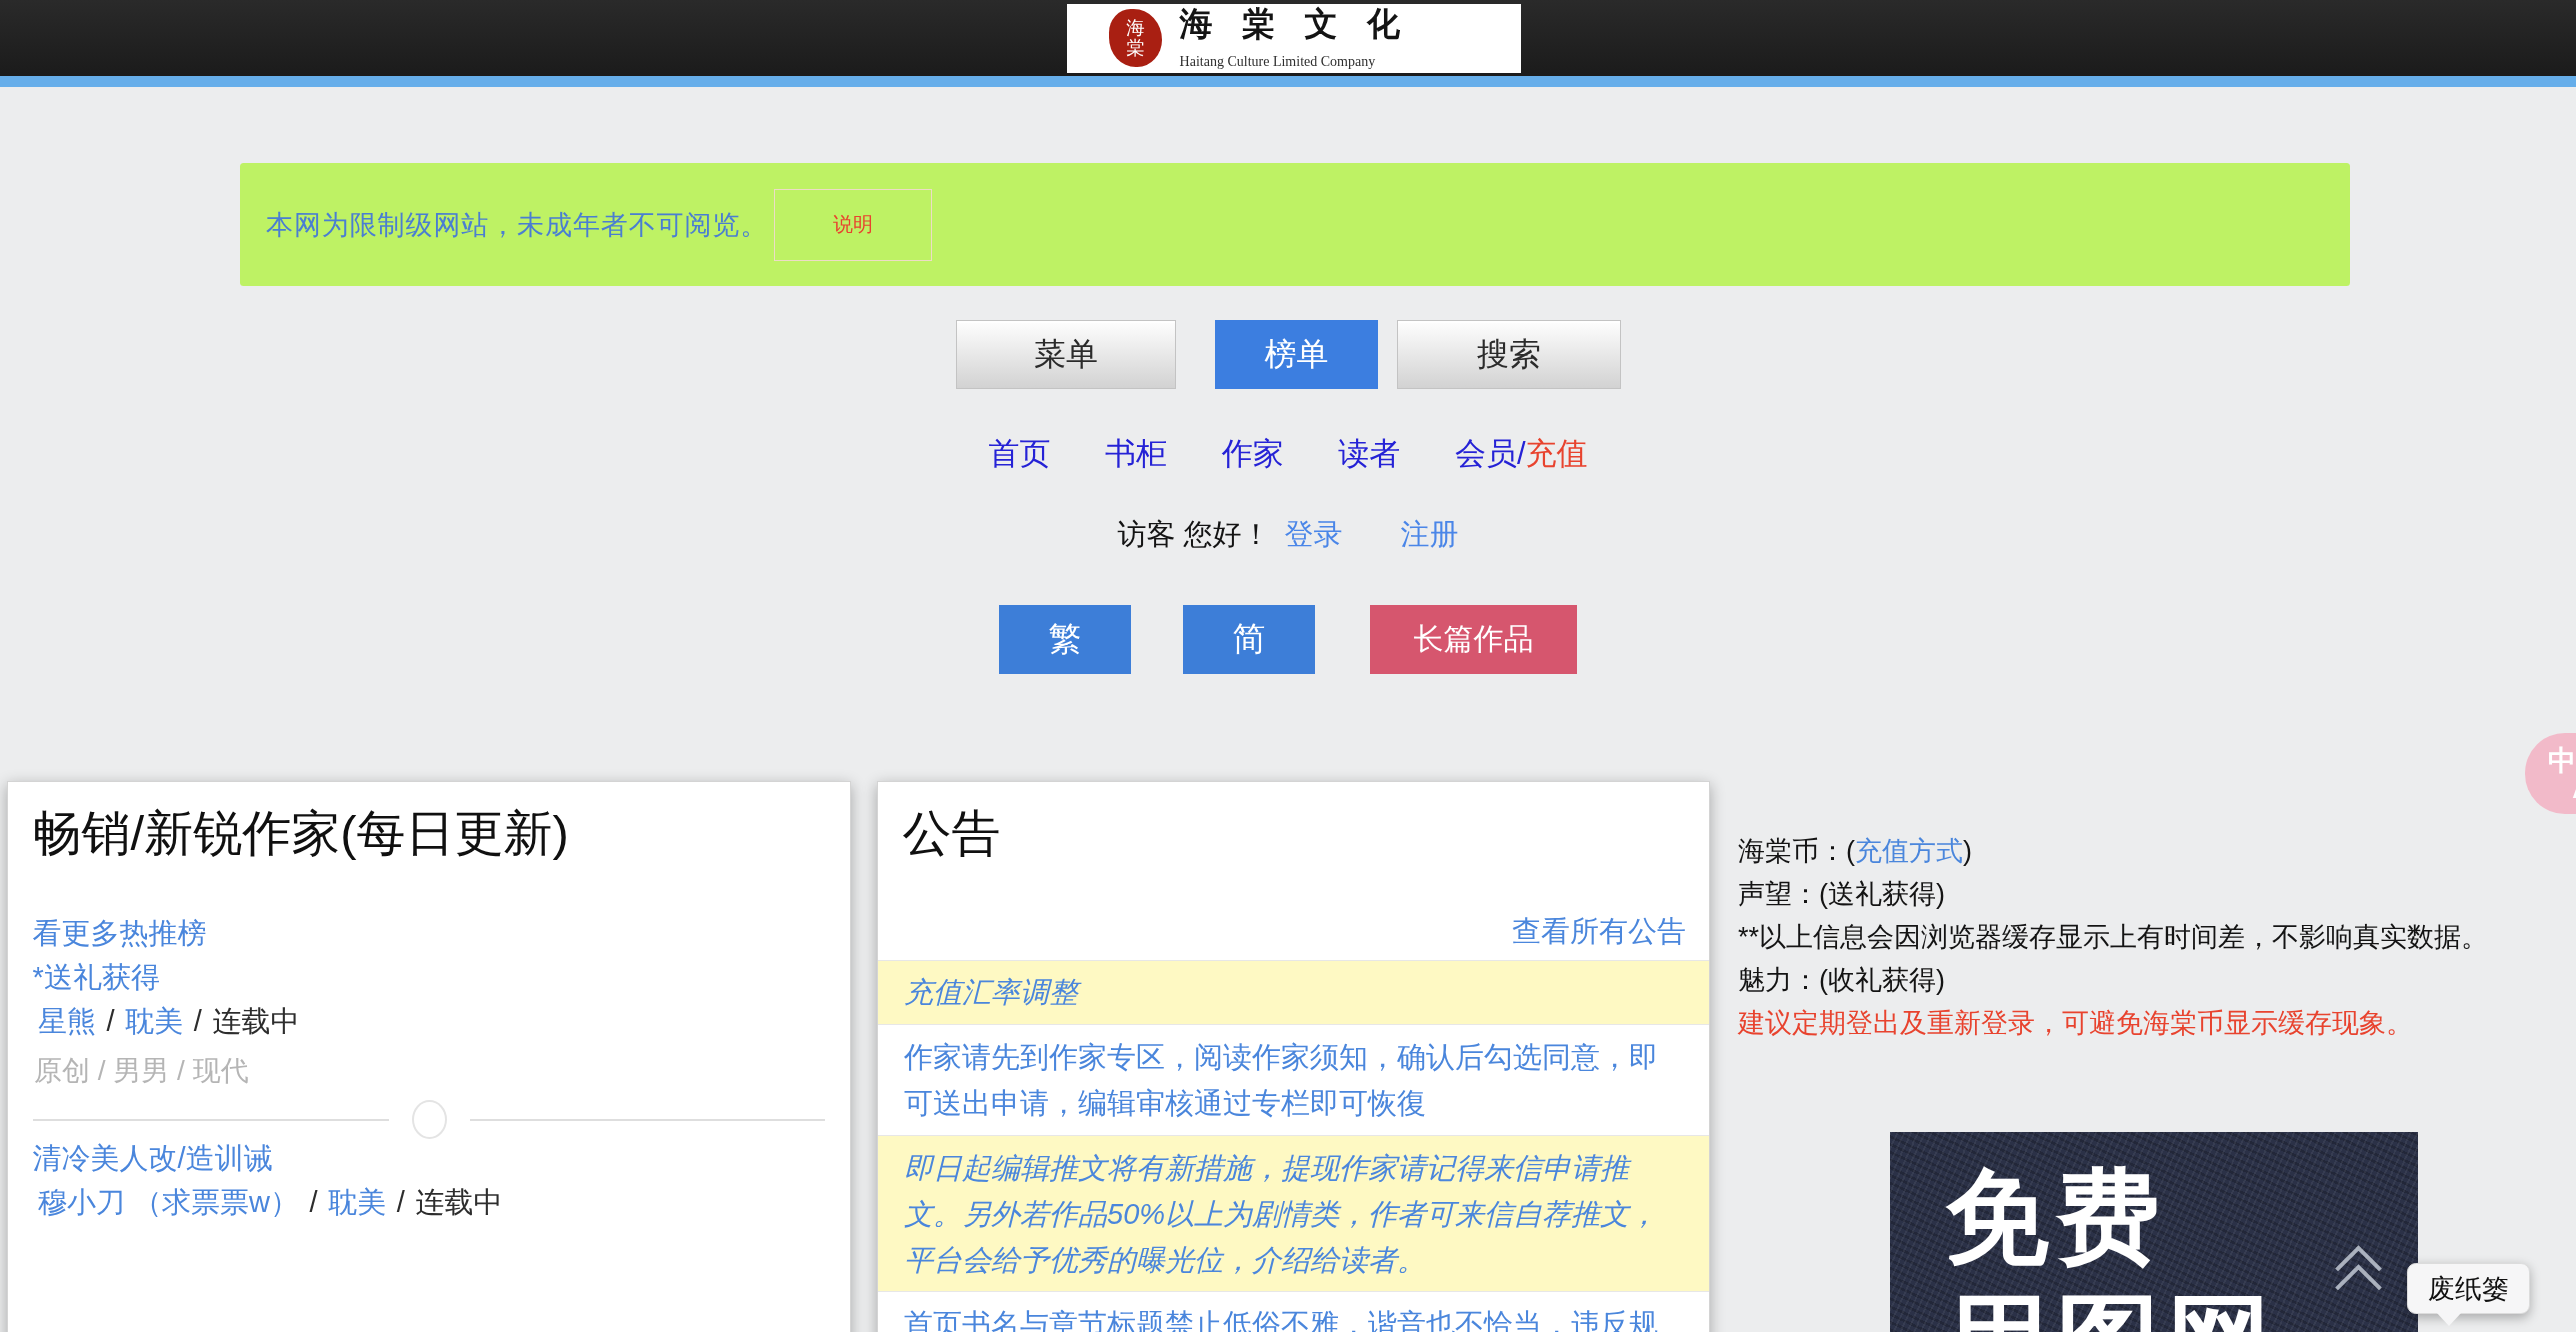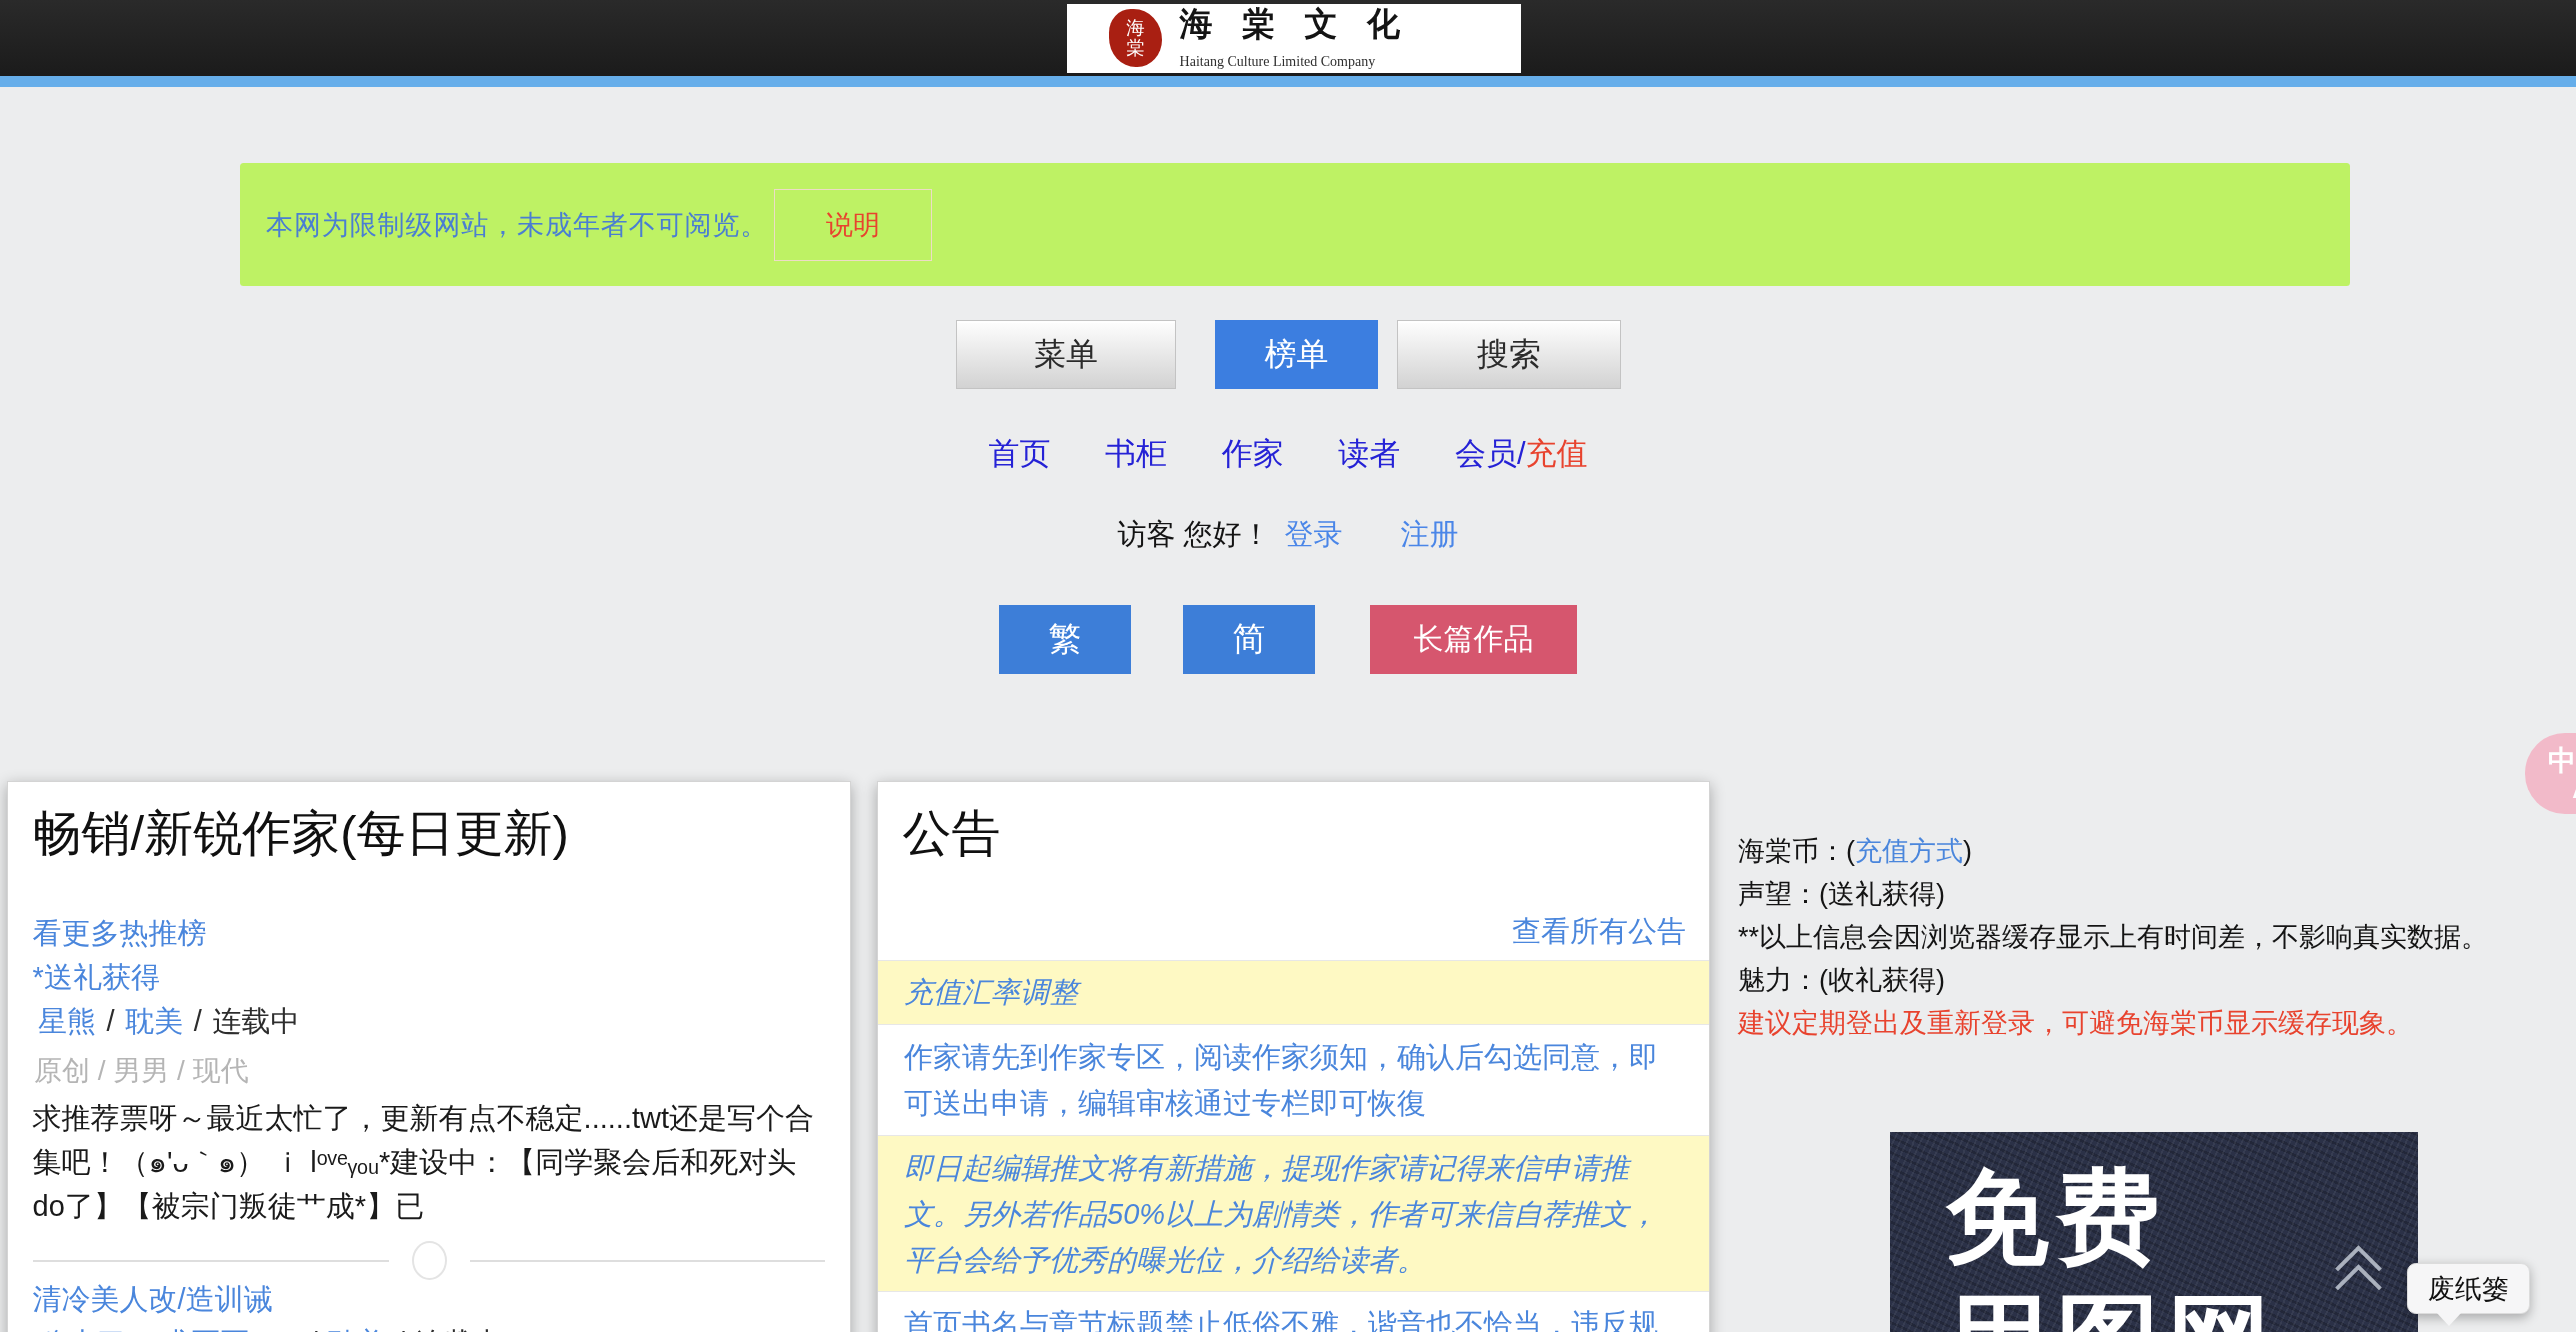--- a/index.html
+++ b/index.html
@@ -26,21 +26,21 @@
     margin-top:11px; white-space:nowrap; }
   .blue-line { position:absolute; left:0; top:76px; width:2576px; height:11.4px; background:#66aeea; }
 
   
   .notice { position:absolute; left:240px; top:163px; width:2110px; height:123px;
     background:#bef264; border-radius:3.5px; }
   .notice-text { position:absolute; left:26px; top:0; height:123px; display:flex;
     align-items:center; font-size:27px; color:#4a7ed2; letter-spacing:0.9px; }
   .notice-link { position:absolute; left:534px; top:25.5px; width:158px; height:72px;
     border:1.8px solid #eddcc6; display:flex; align-items:center; justify-content:center;
-    font-size:27px; color:#e8432e; cursor:pointer; }
+    font-size:20px; color:#e8432e; cursor:pointer; }
 
   
   .tbtn { position:absolute; top:320px; height:69px; display:flex; align-items:center;
     justify-content:center; font-size:32px; cursor:pointer; }
   .tbtn.gray { background:linear-gradient(#fefefe,#d2d2d2); border:1.8px solid #c3c3c3;
     color:#2b2b2b; box-shadow:inset 0 1.8px 0 #ffffff; }
   .tbtn.blue { background:#3c7ee0; color:#ffffff; border:none; }
   .btn-menu { left:956px; width:220px; }
   .btn-ranking { left:1215px; width:163px; }
   .btn-search { left:1397px; width:224px; }
@@ -183,21 +183,20 @@
   <div class="lbtn btn-long">长篇作品</div>
 
   <section class="card card-left">
     <h2 class="card-title">畅销/新锐作家(每日更新)</h2>
     <a class="blue-link lc-more">看更多热推榜</a>
     <a class="blue-link lc-book-title">*送礼获得</a>
     <div class="lc-meta">
       <a class="blue-link">星熊</a><span class="sep">/</span><a class="blue-link">耽美</a><span class="sep">/</span><span>连载中</span>
     </div>
     <div class="lc-tags">原创 / 男男 / 现代</div>
-    <p class="lc-desc">求推荐票呀～最近太忙了，更新有点不稳定......twt还是写个合集吧！（๑'ᴗ｀๑） ｉ lᵒᵛᵉᵧₒᵤ*建设中：【同学聚会后和死对头do了】【被宗门叛徒艹成*】已</p>
     <div class="lc-divider">
       <div class="line"></div>
       <div class="circle"></div>
       <div class="line"></div>
     </div>
     <a class="blue-link lc-item2-title">清冷美人改/造训诫</a>
     <div class="lc-item2-meta">
       <a class="blue-link">穆小刀 （求票票w）</a><span class="sep">/</span><a class="blue-link">耽美</a><span class="sep">/</span><span>连载中</span>
     </div>
   </section>

